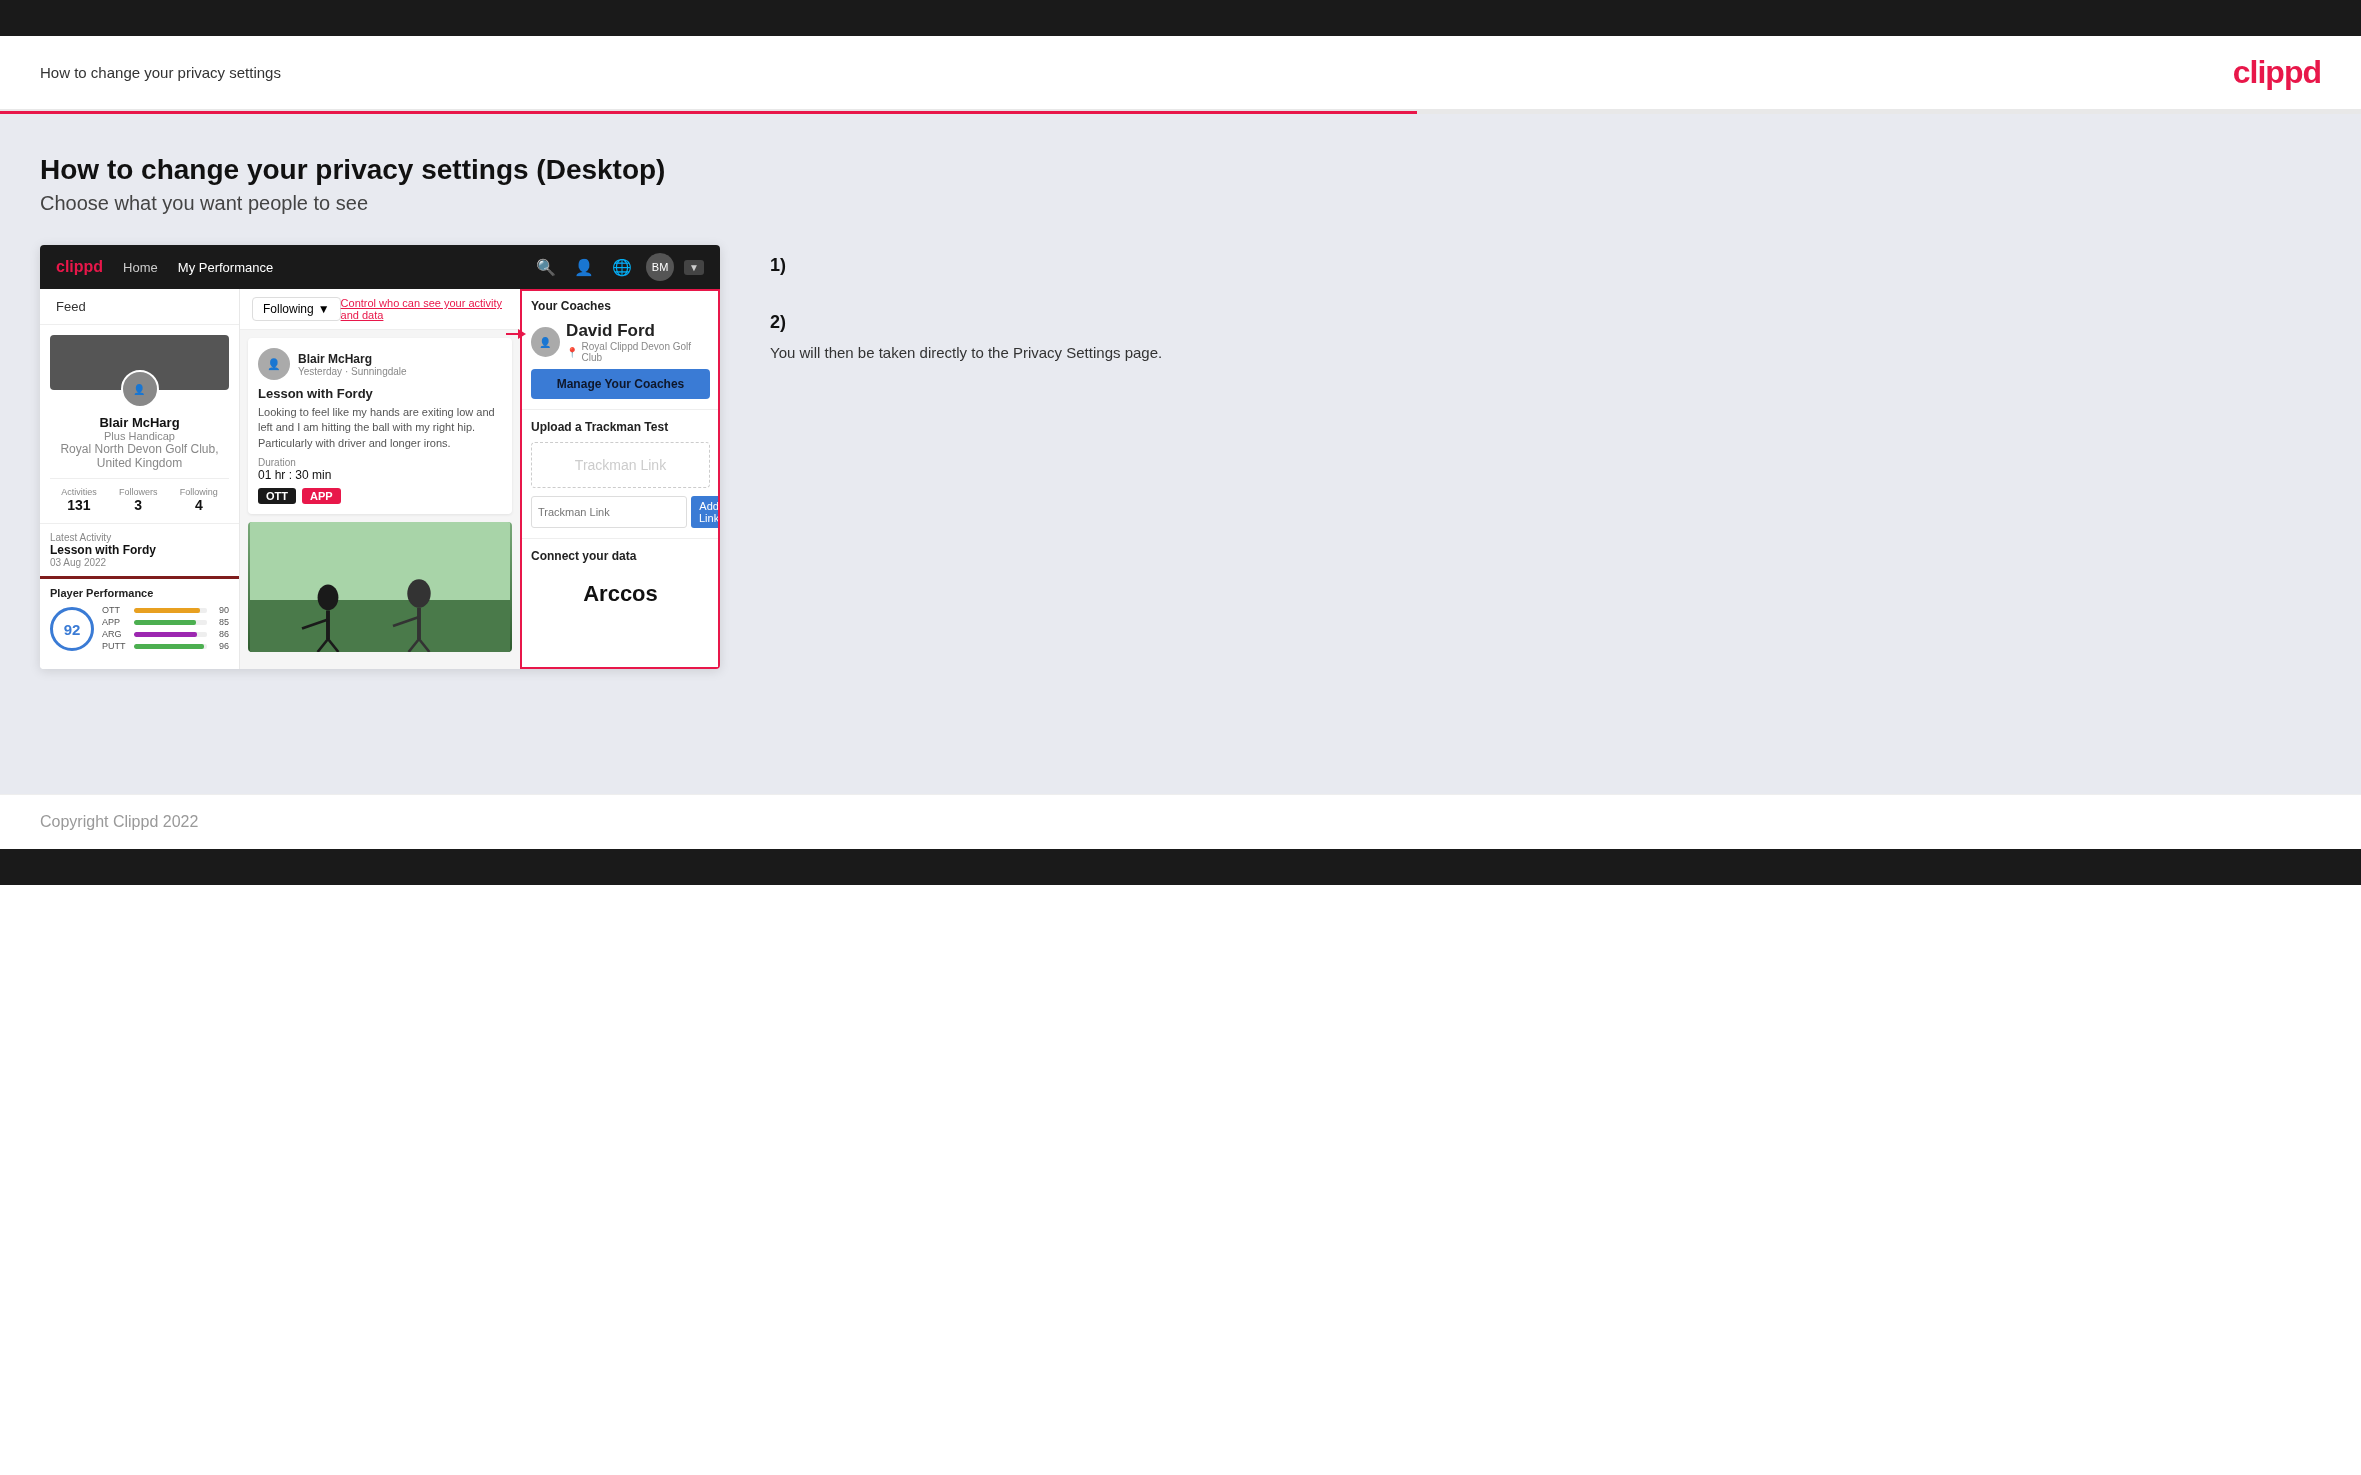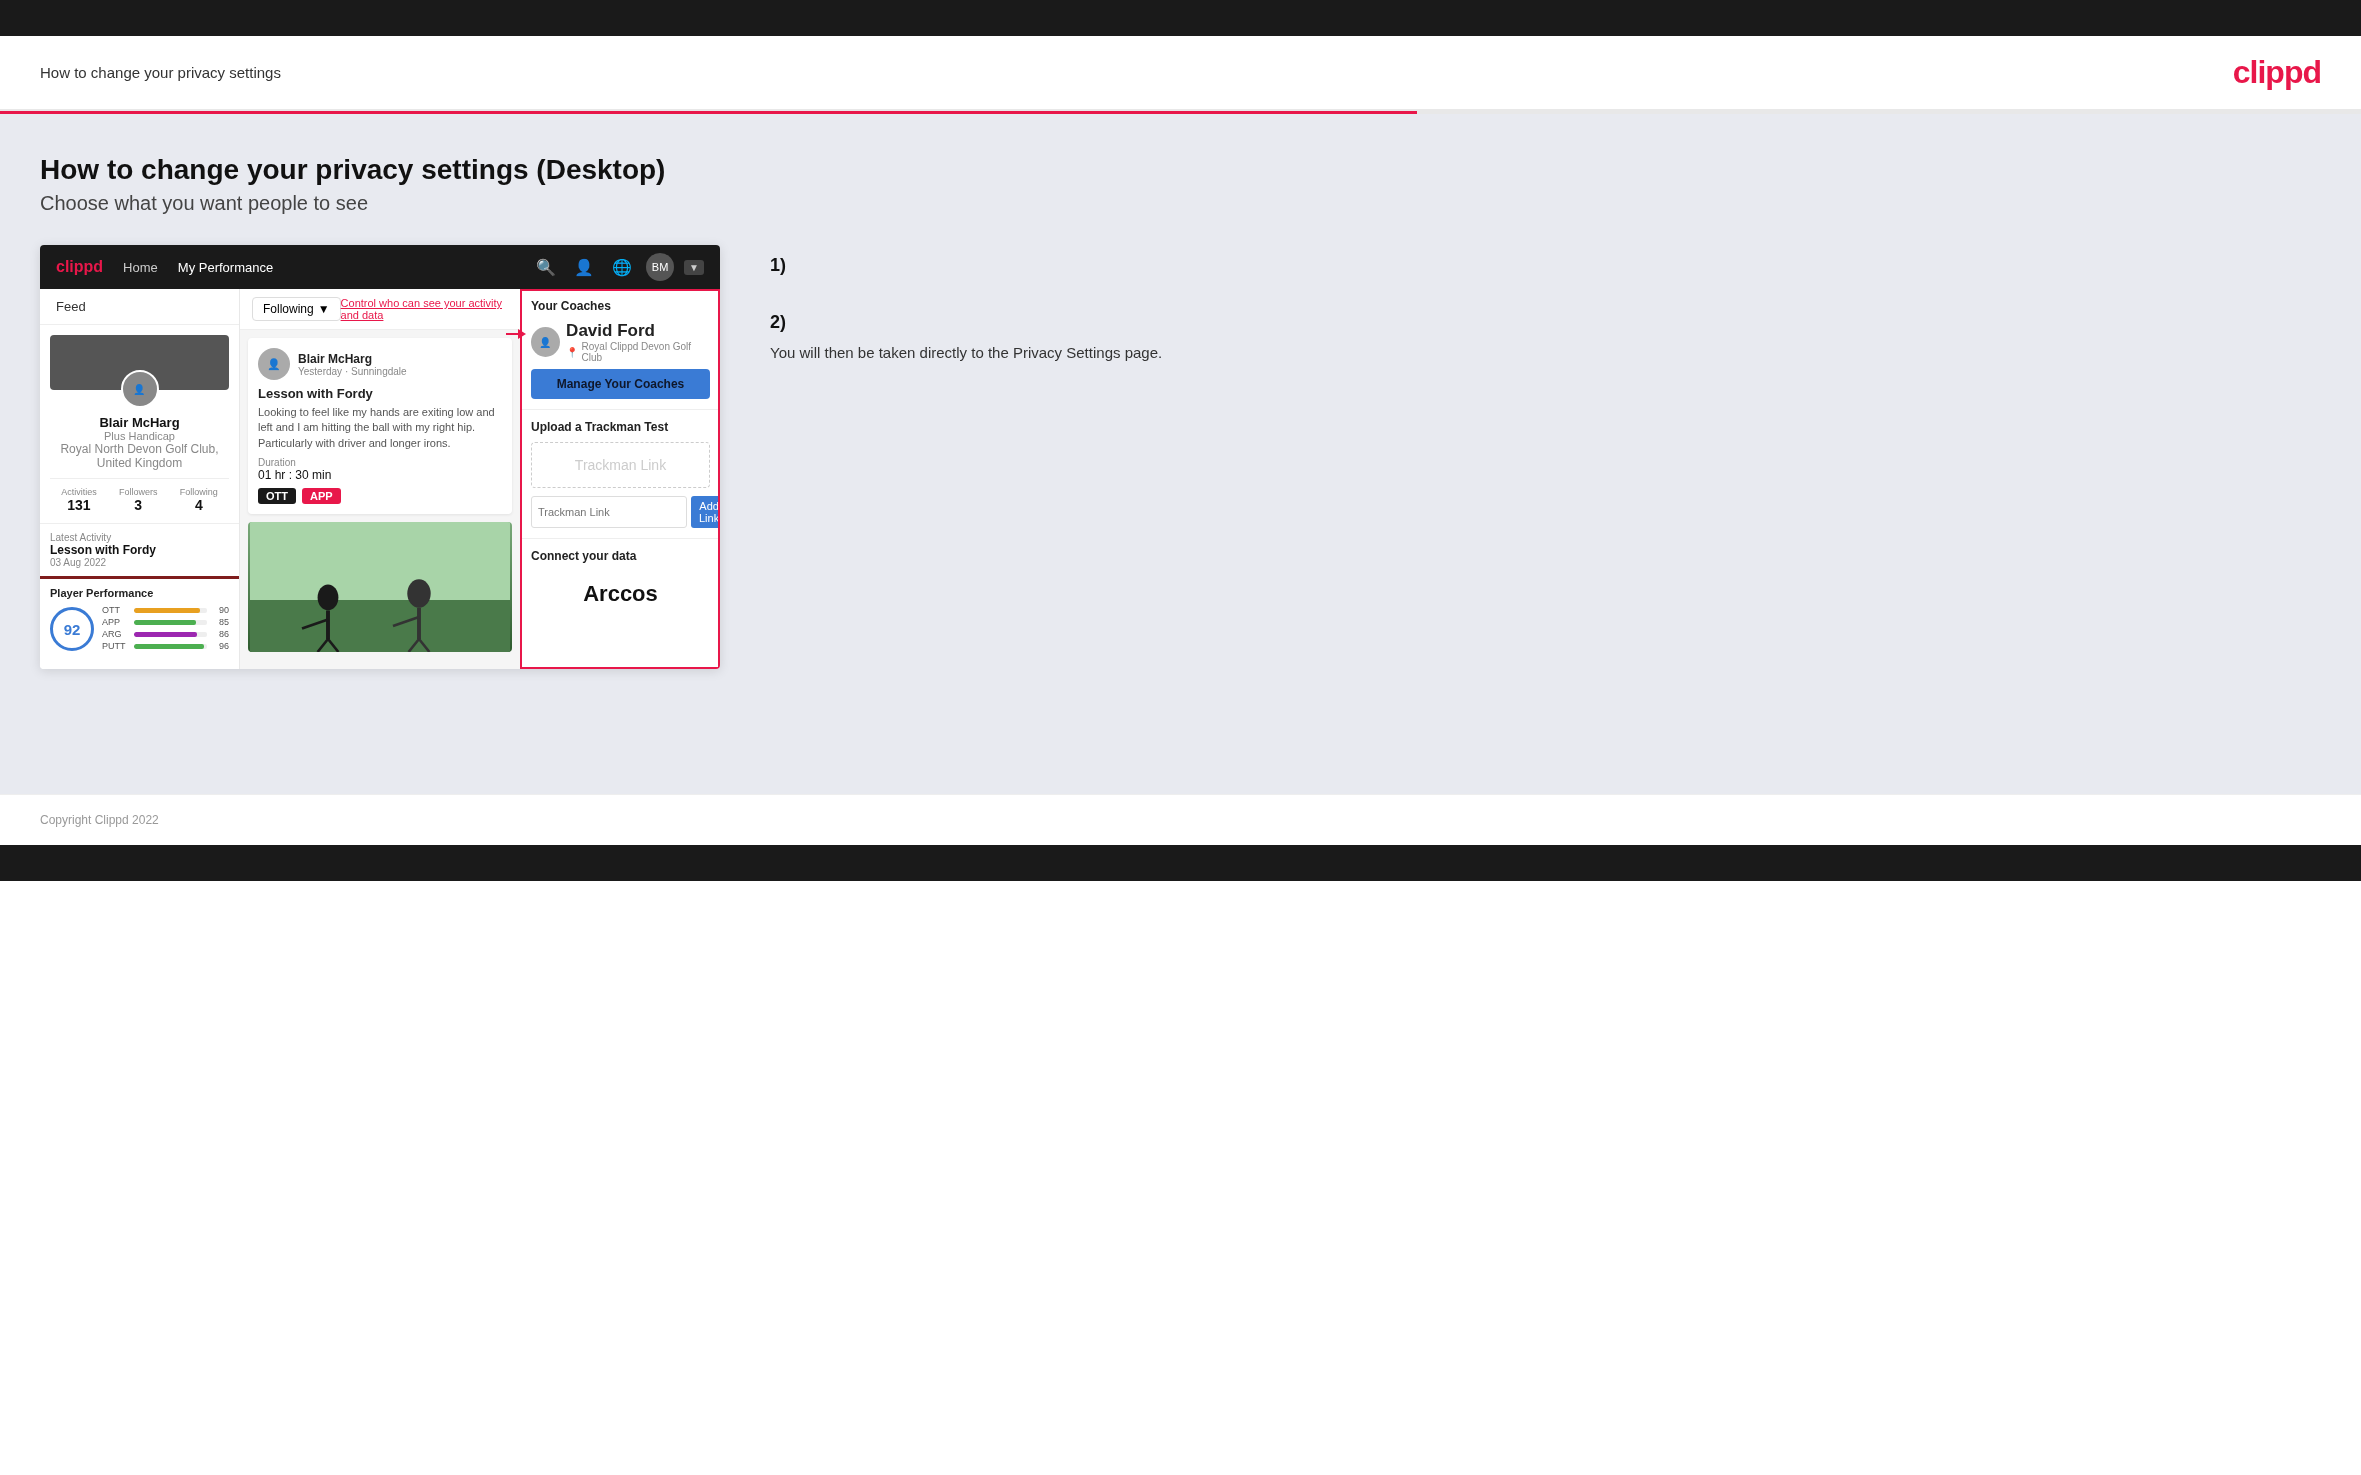--- a/index.html
+++ b/index.html
@@ -401,21 +401,21 @@
       margin-bottom: 8px;
     }
     .instruction-text {
       font-size: 15px;
       color: #333;
       line-height: 1.6;
     }
     .footer-bottom {
       background: #fff;
       color: #999;
-      font-size: 12px;
+      font-size: 16px;
       padding: 18px 40px;
       border-top: 1px solid #eee;
     }
   </style>
 </head>
 <body>
 
 <div class="top-bar"></div>
 
 <div class="header">

